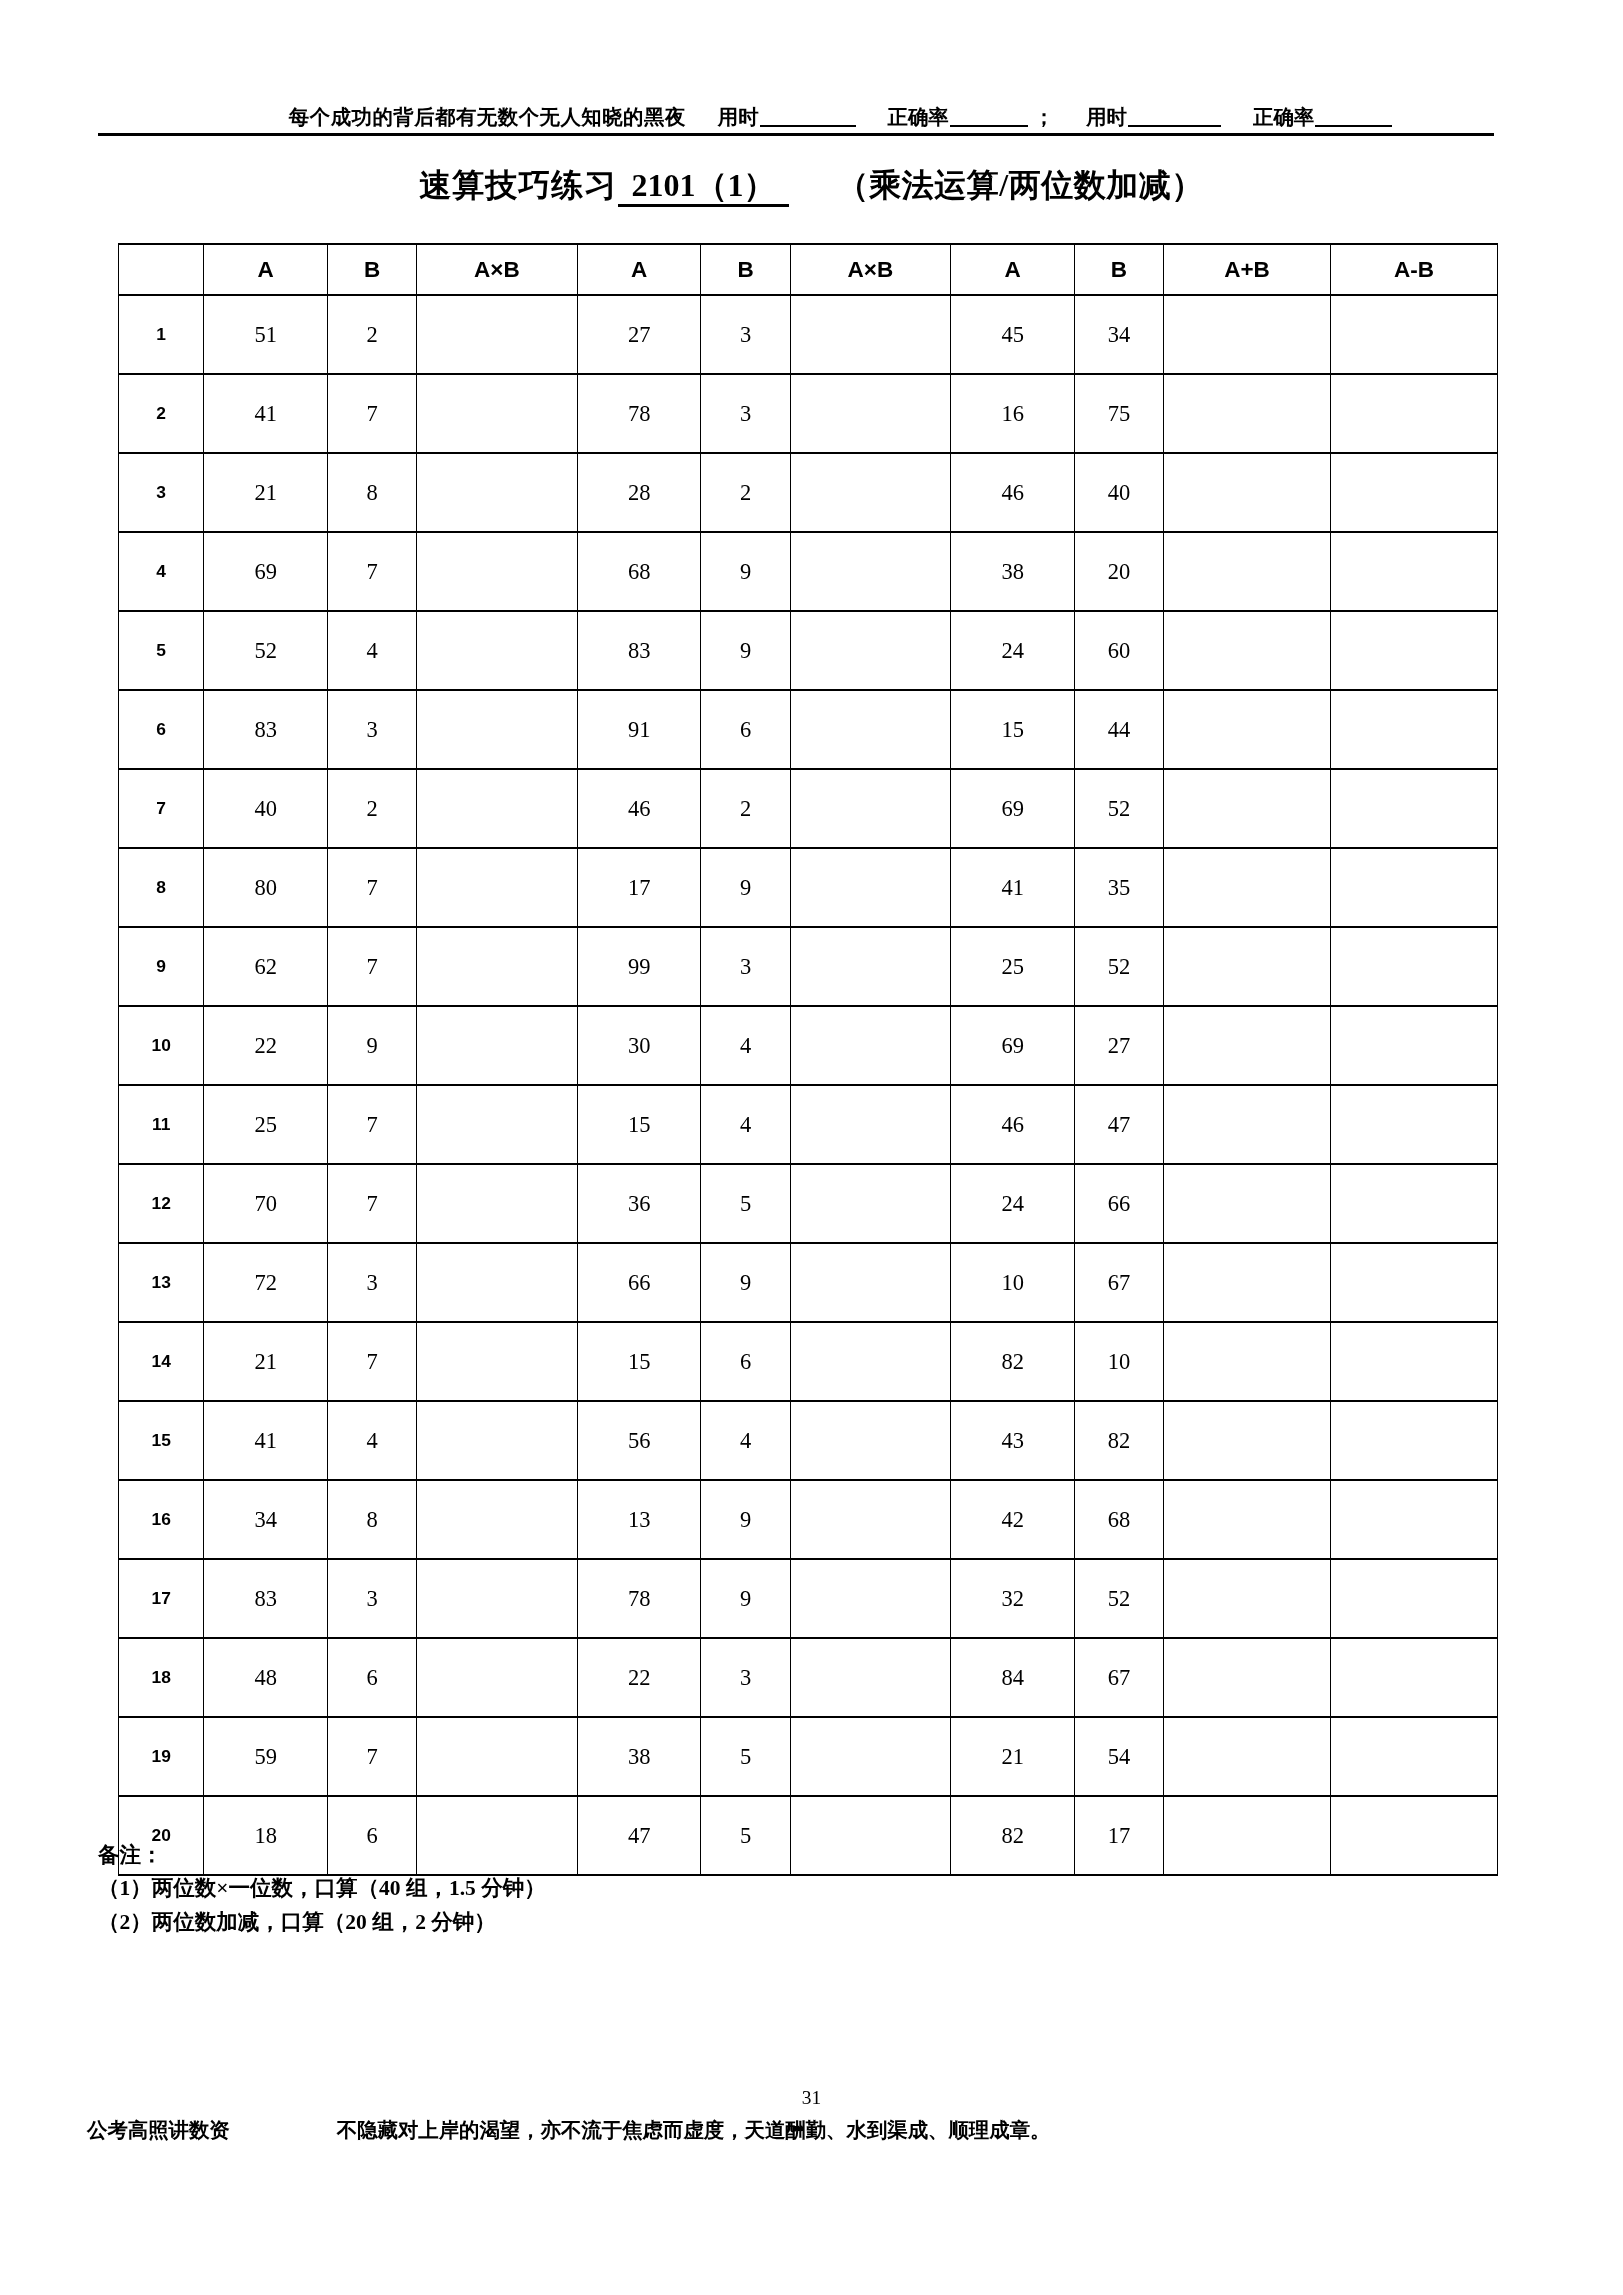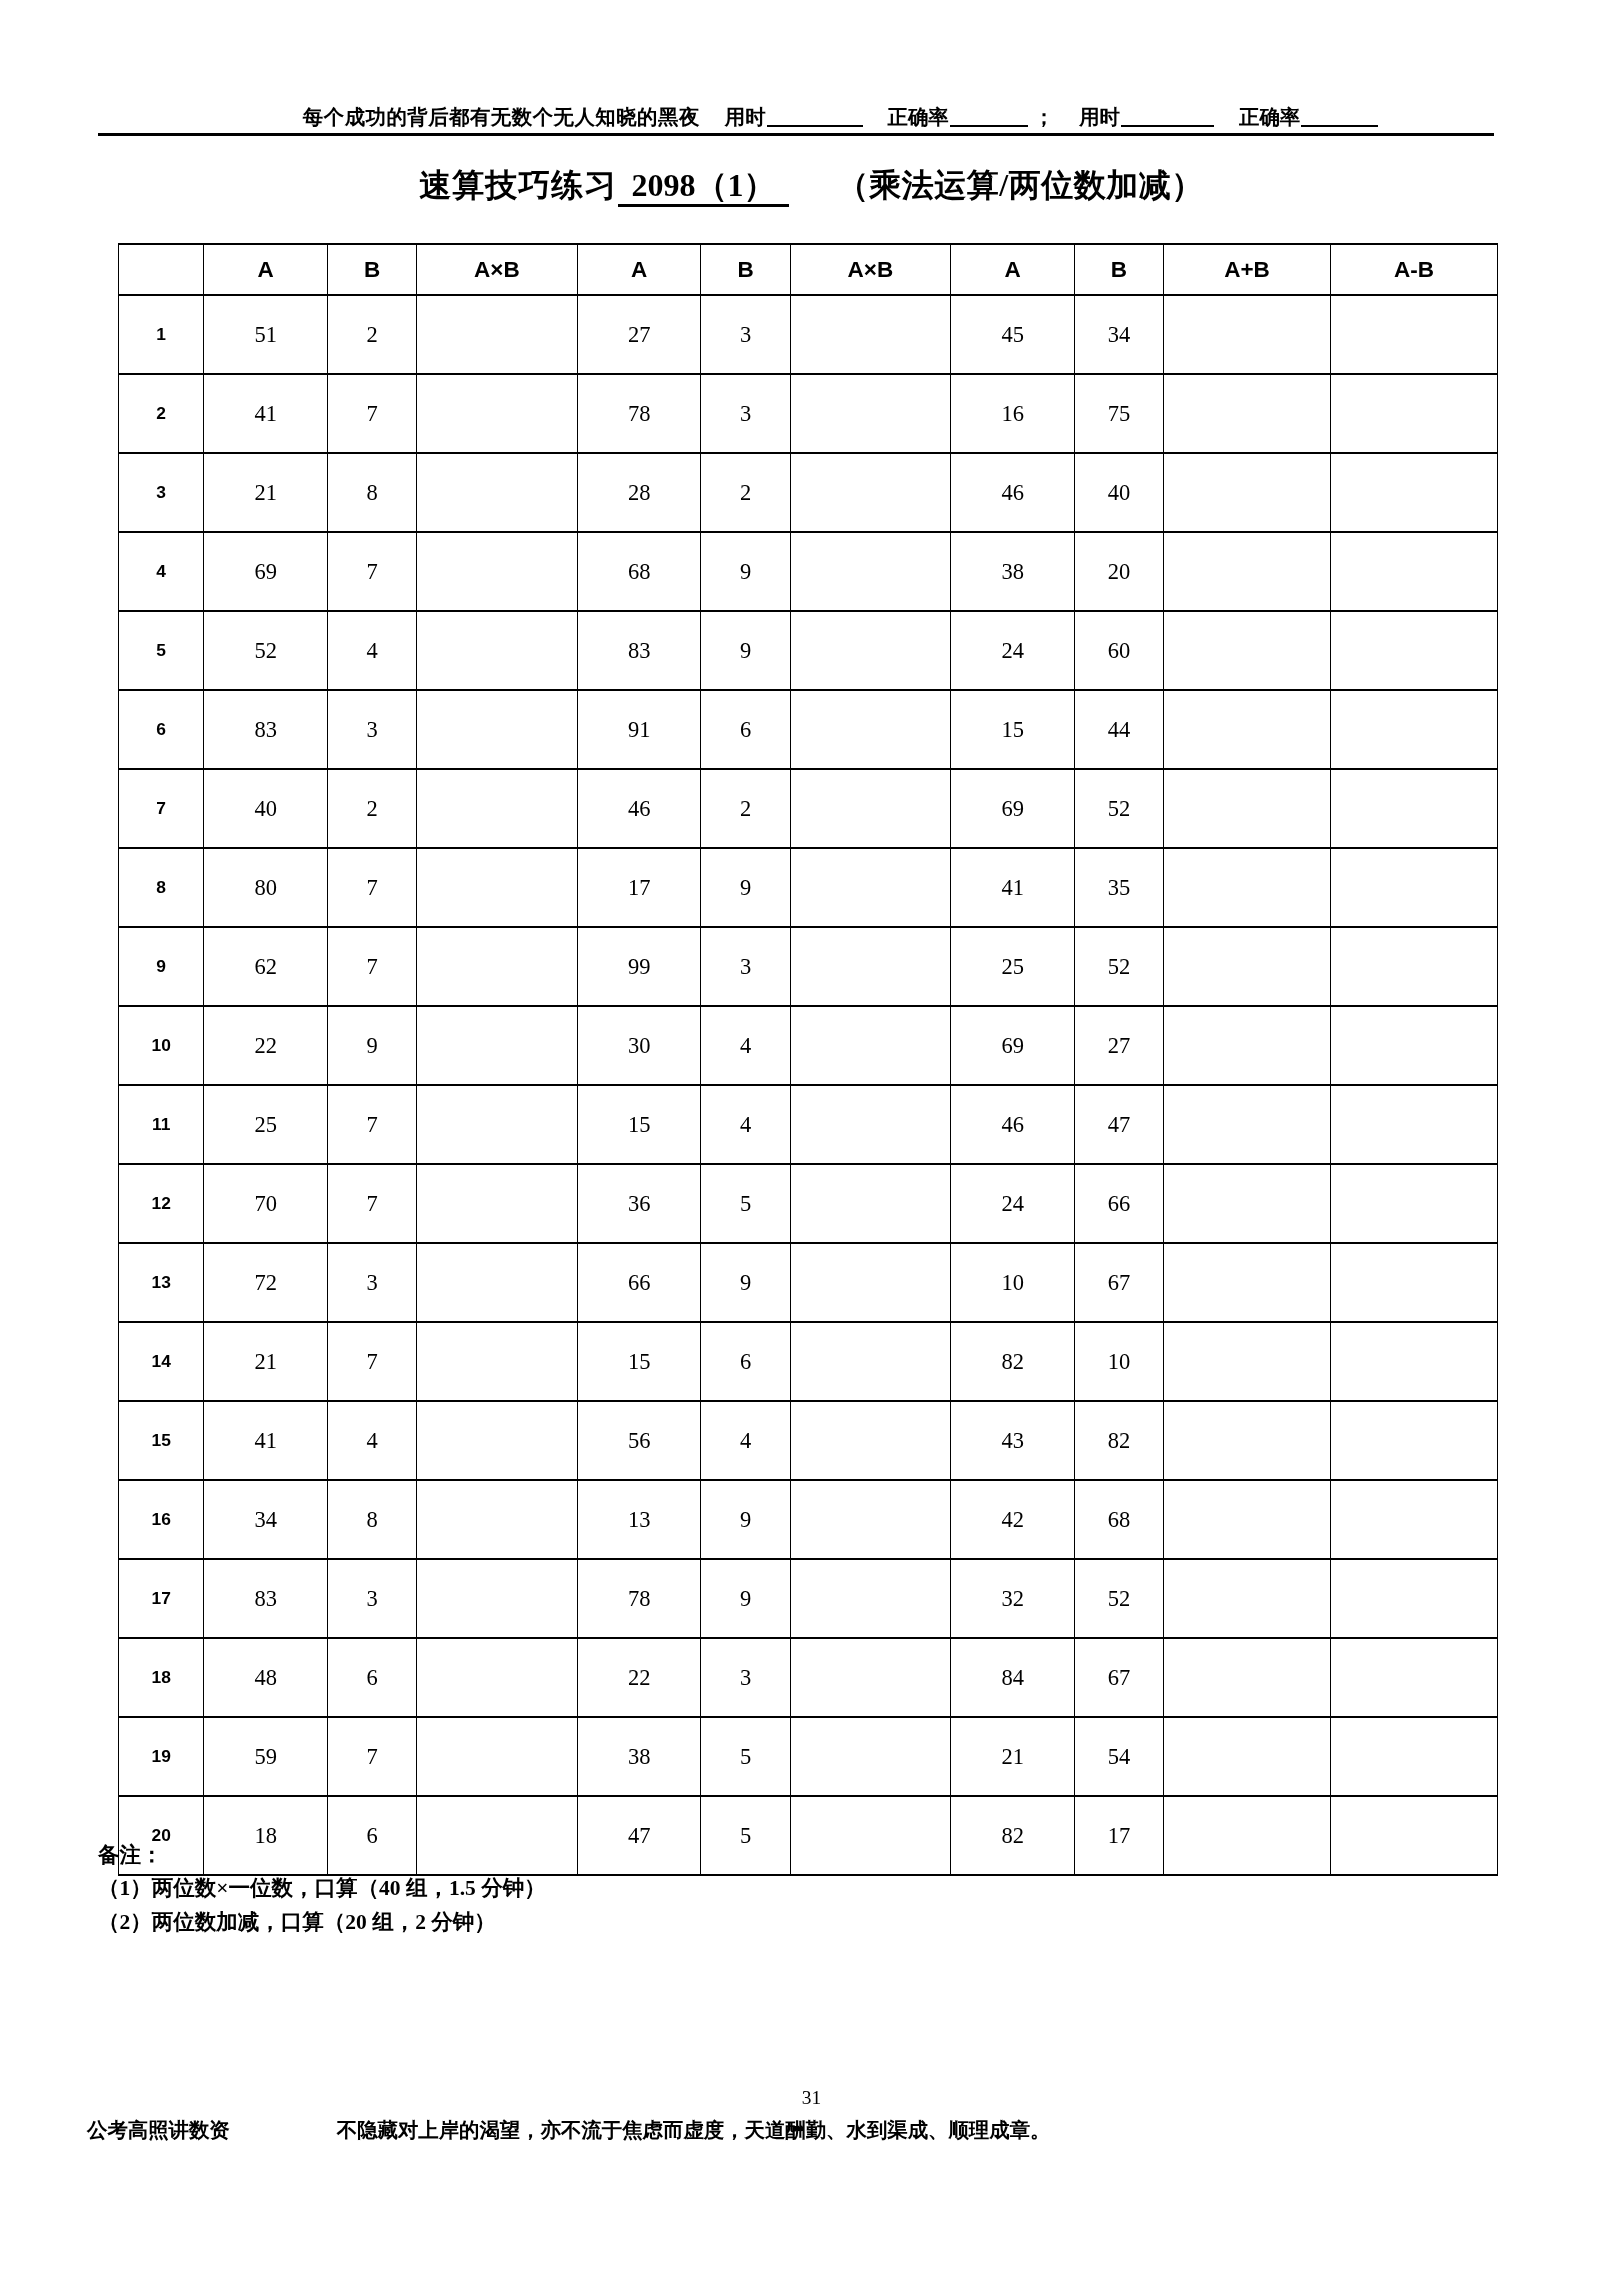--- a/index.html
+++ b/index.html
@@ -39,21 +39,21 @@
     font-size: 20.4px;
     font-weight: 700;
     line-height: 1;
     justify-content: center;
   }
   .hdr-motto {
     margin-left: 89px;
     letter-spacing: 0.5px;
   }
   .hdr-label {
-    margin-left: 25px;
+    margin-left: 32px;
   }
   .hdr-blank {
     display: inline-block;
     border-bottom: 2.6px solid #000;
     height: 17.4px;
     margin-left: 1px;
   }
   .blank-w1 { width: 96px; }
   .blank-w2 { width: 78px; }
   .blank-w3 { width: 93px; }
@@ -190,21 +190,21 @@
       <span class="hdr-blank blank-w2"></span>
       <span class="hdr-semi">；</span>
       <span class="hdr-label">用时</span>
       <span class="hdr-blank blank-w3"></span>
       <span class="hdr-label">正确率</span>
       <span class="hdr-blank blank-w4"></span>
     </div>
   </div>
 
   <div class="title-line">
-    <span class="title-main">速算技巧练习</span><span class="title-num">2098（1）</span><span class="title-tail">（乘法运算/两位数加减）</span>
+    <span class="title-main">速算技巧练习</span><span class="title-num">2101（1）</span><span class="title-tail">（乘法运算/两位数加减）</span>
   </div>
 
   <table class="grid">
     <colgroup>
       <col class="c-idx">
         <col class="c-a">
         <col class="c-b">
         <col class="c-axb">
       <col class="c-a2">
         <col class="c-b2">

